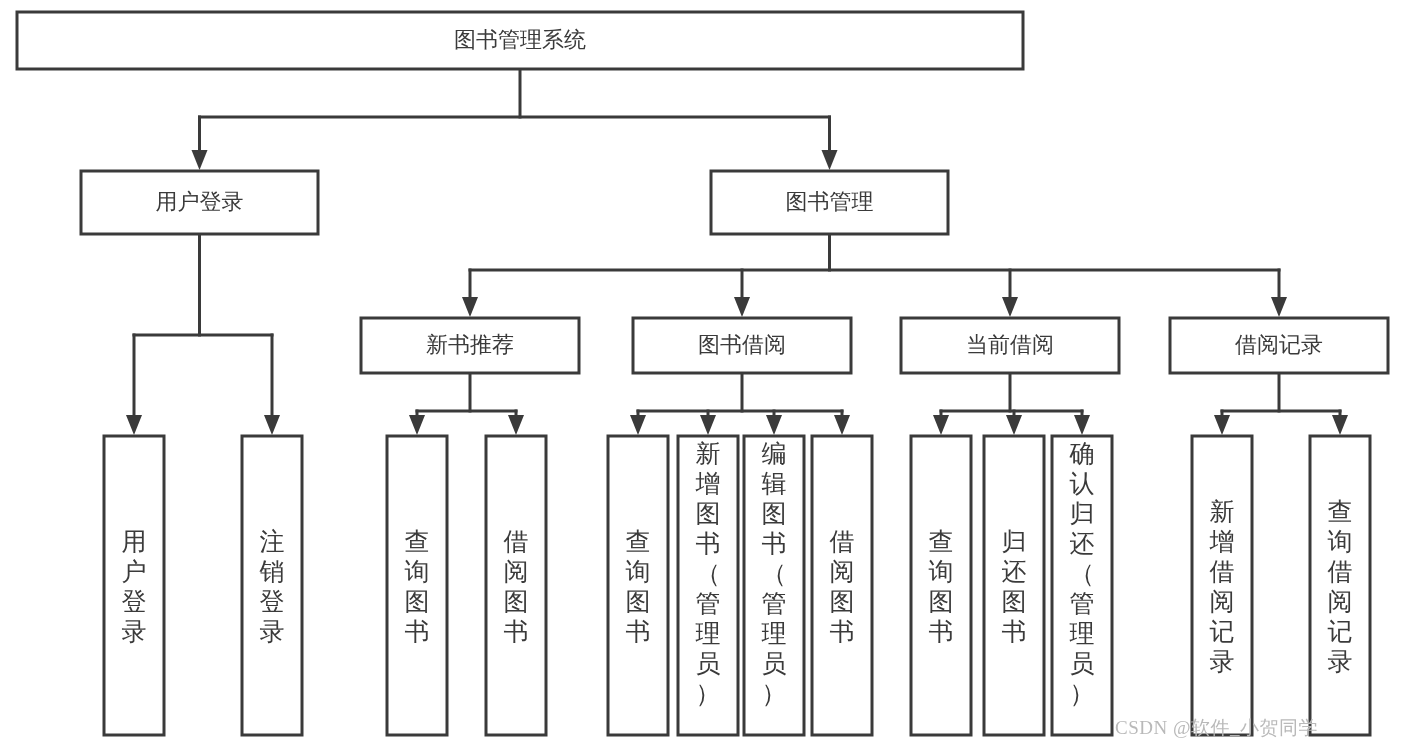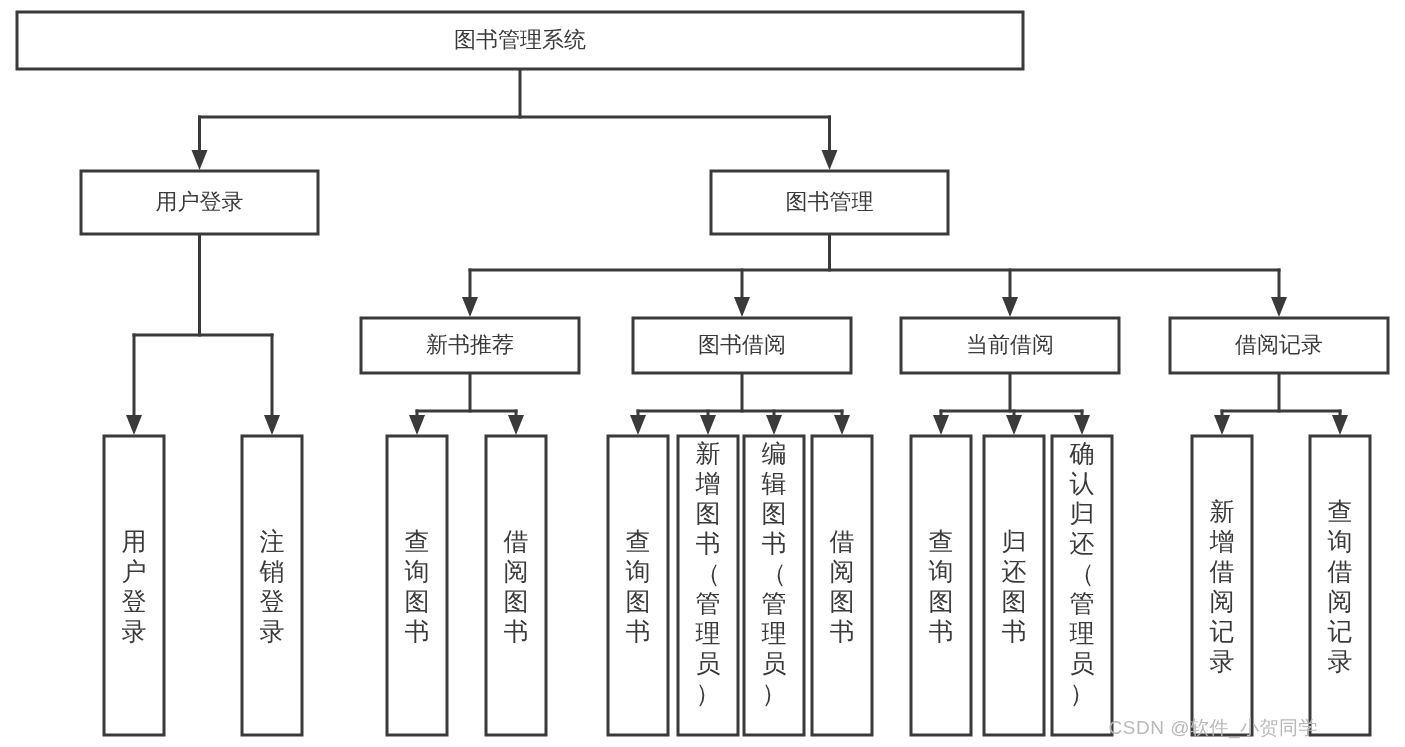--- a/index.html
+++ b/index.html
@@ -51,21 +51,21 @@
   .node-label-v {
     font-family: "Liberation Sans", "DejaVu Sans", sans-serif;
     font-size: 25px;
     fill: #3a3a3a;
     text-anchor: middle;
   }
   .watermark-text {
     position: absolute;
     right: 14px;
     bottom: 6px;
-    font-family: Liberation Sans, sans-serif;
+    font-family: Liberation Serif, serif;
     font-size: 19px;
     color: #b9b9b9;
     white-space: nowrap;
     letter-spacing: 0.5px;
   }
 </style>
 </head>
 <body>
 
 <div id="diagram-root">

